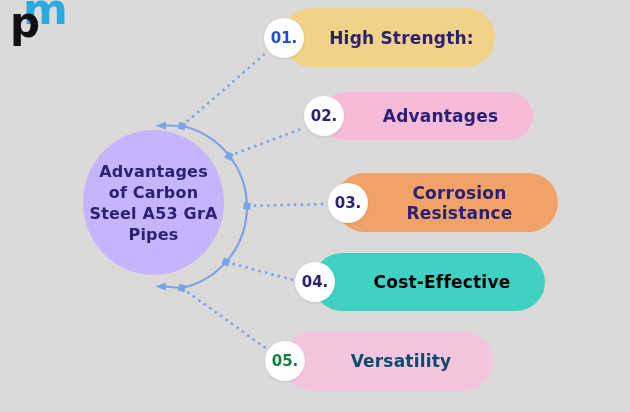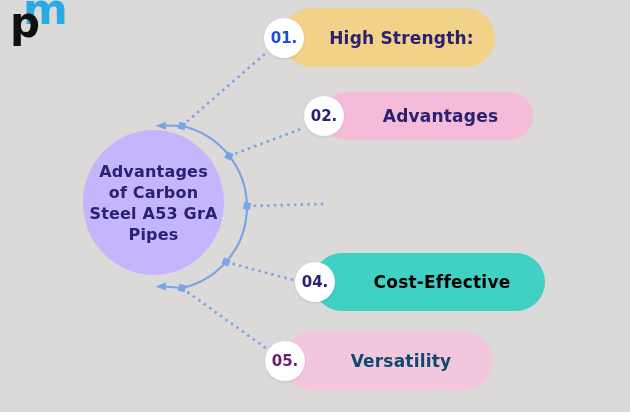--- a/index.html
+++ b/index.html
@@ -105,28 +105,34 @@
     <div class="label" style="color: rgb(43, 33, 115);">High Strength:</div>
   </div>
 
   <div class="pill pill-2" style="background-color: rgb(245, 187, 216);">
     <div class="num-circle">
       <span class="num" style="color: rgb(43, 33, 115);">02.</span>
     </div>
     <div class="label" style="color: rgb(43, 33, 115);">Advantages</div>
   </div>
 
+  <div class="pill pill-3" style="background-color: rgb(240, 162, 105);">
+    <div class="num-circle">
+      <span class="num" style="color: rgb(43, 33, 115);">03.</span>
+    </div>
+    <div class="label" style="color: rgb(43, 33, 115);">Corrosion Resistance</div>
+  </div>
 
   <div class="pill pill-4" style="background-color: rgb(65, 208, 196);">
     <div class="num-circle">
       <span class="num" style="color: rgb(43, 33, 115);">04.</span>
     </div>
     <div class="label" style="color: #000000;">Cost-Effective</div>
   </div>
 
   <div class="pill pill-5" style="background-color: rgb(244, 198, 222);">
     <div class="num-circle">
-      <span class="num" style="color: #701a75;">05.</span>
+      <span class="num" style="color: #15803d;">05.</span>
     </div>
     <div class="label" style="color: #0c4a6e;">Versatility</div>
   </div>
 
 </div>
 
 </body></html>

